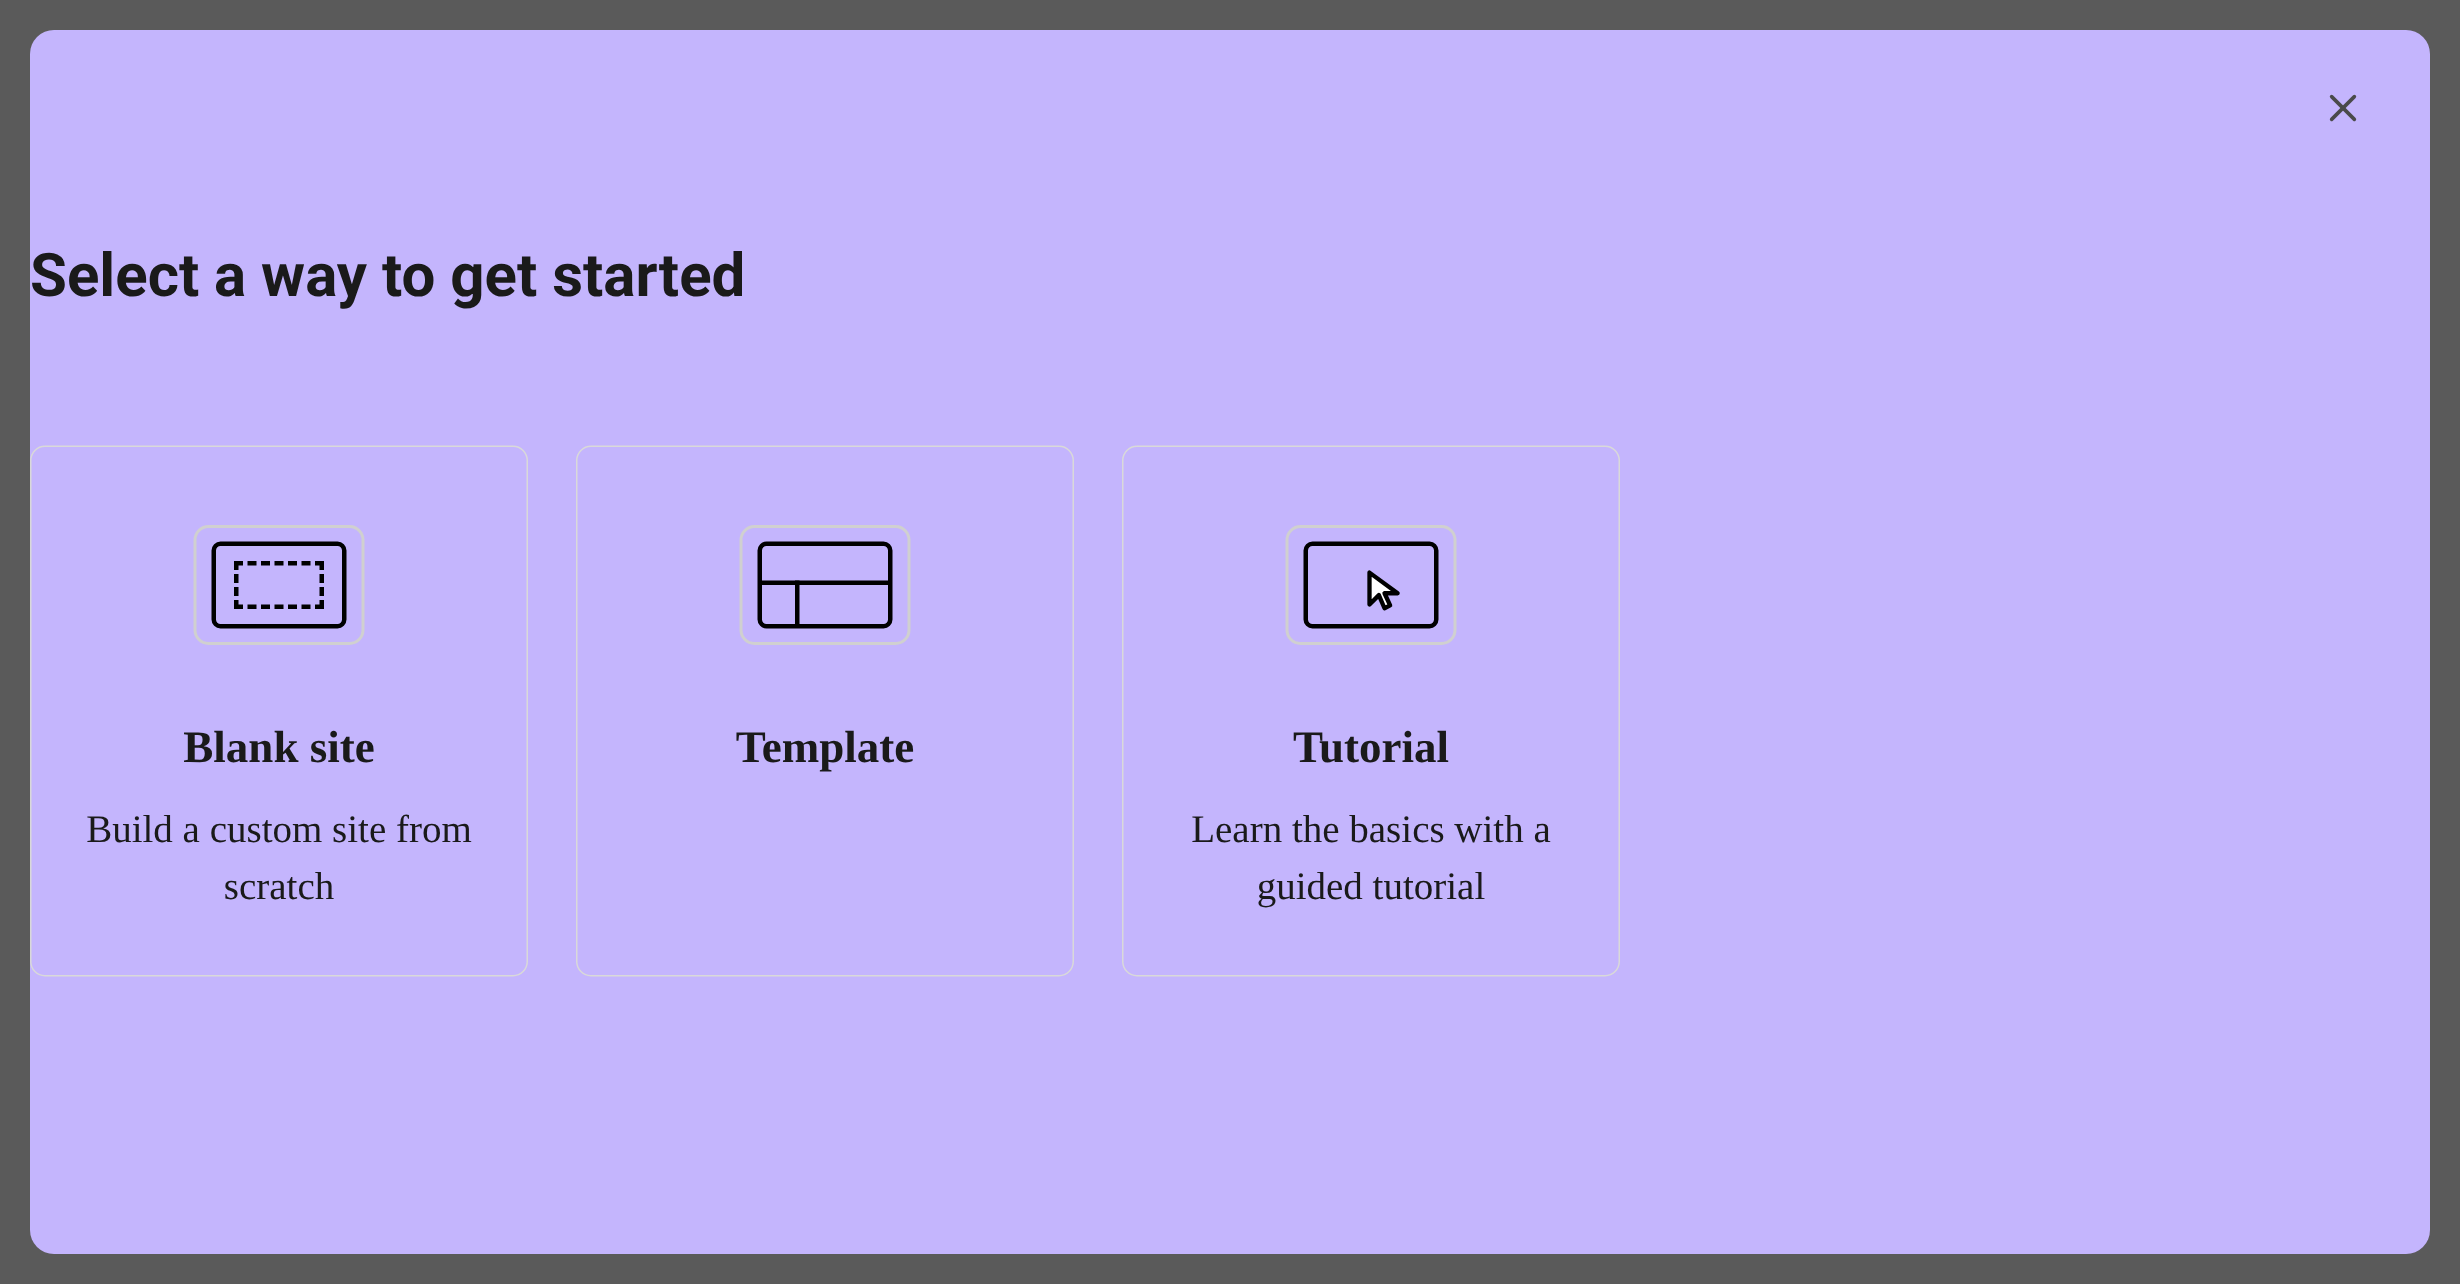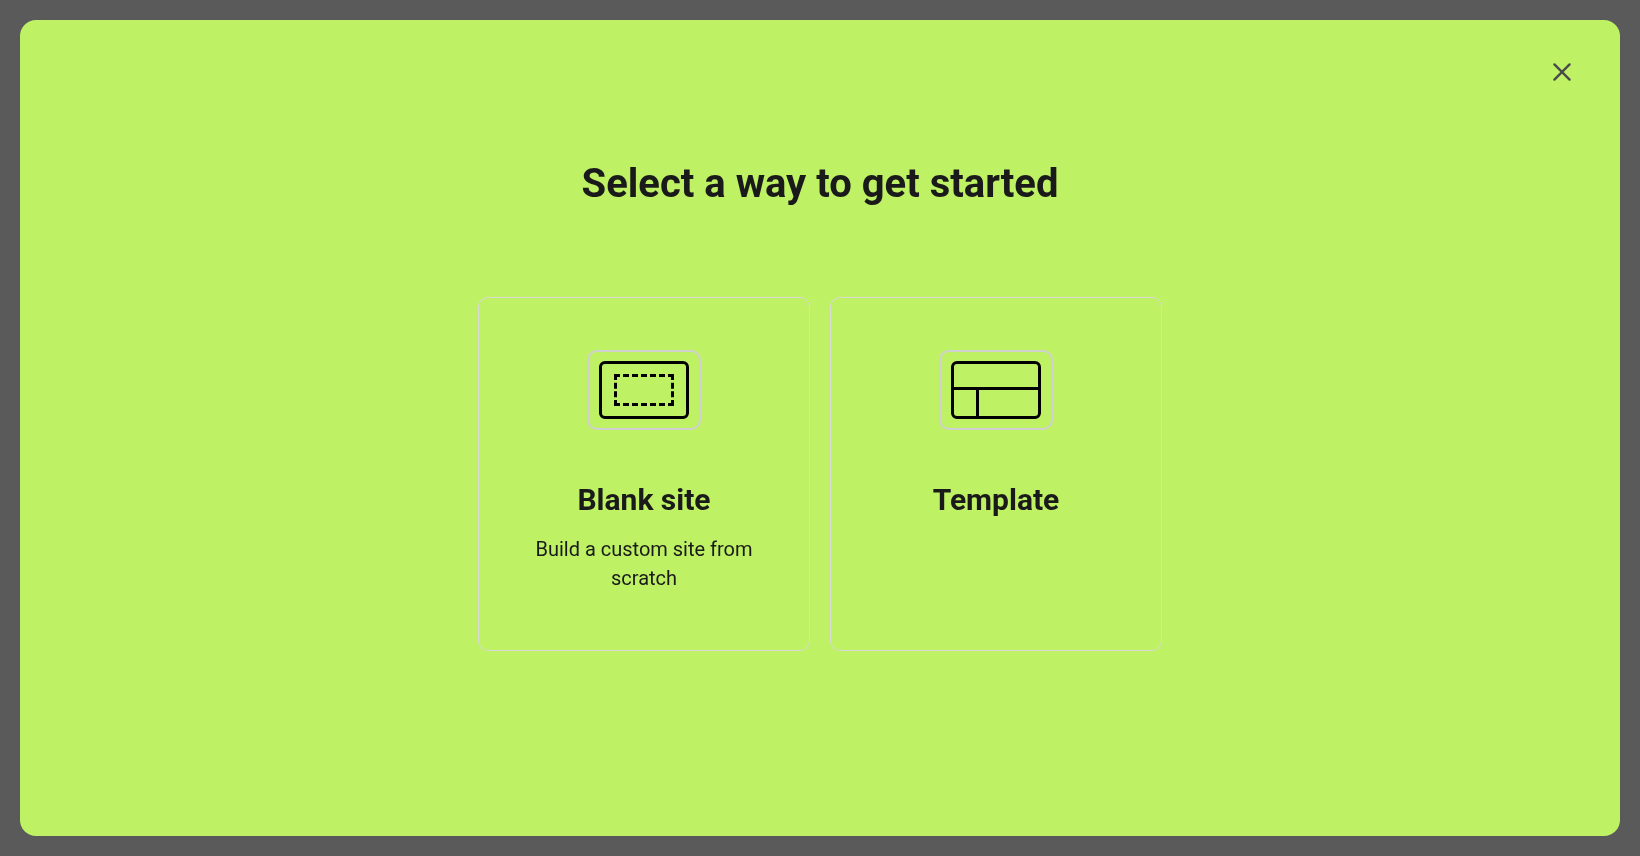--- a/index.html
+++ b/index.html
@@ -11,28 +11,28 @@
       font-family: -apple-system, BlinkMacSystemFont, "Segoe UI", Roboto, Helvetica, Arial, sans-serif;
       width: 1640px;
       height: 856px;
       background: #5a5a5a;
       display: flex;
       align-items: center;
       justify-content: center;
       padding: 20px;
     }
     .modal {
-      background: #bef264;
+      background: #c4b5fd;
       border-radius: 16px;
       width: 100%;
       height: 100%;
       position: relative;
       display: flex;
       flex-direction: column;
-      align-items: center;
+      align-items: flex-start;
       padding-top: 140px;
     }
     .close-btn {
       position: absolute;
       top: 36px;
       right: 42px;
       width: 32px;
       height: 32px;
       display: flex;
       align-items: center;
@@ -45,22 +45,23 @@
       height: 26px;
     }
     .modal-title {
       font-size: 40px;
       font-weight: 700;
       color: #1a1a1a;
       text-align: center;
     }
     .options {
       display: flex;
-      gap: 20px;
+      gap: 32px;
       margin-top: 90px;
+      font-family: Liberation Serif, serif;
     }
     .option-card {
       width: 332px;
       height: 354px;
       border: 1.5px solid #d9d9d9;
       border-radius: 10px;
       display: flex;
       flex-direction: column;
       align-items: center;
       cursor: pointer;
@@ -115,21 +116,21 @@
       width: 30px;
       height: 30px;
     }
     .option-title {
       font-size: 30px;
       font-weight: 700;
       color: #1a1a1a;
       margin-top: 52px;
     }
     .option-desc {
-      font-size: 20px;
+      font-size: 26px;
       font-weight: 400;
       color: #1a1a1a;
       margin-top: 18px;
       line-height: 1.45;
     }
   </style>
 </head>
 <body>
 
 <div class="modal">
@@ -158,15 +159,26 @@
     <div class="option-card">
       <div class="icon-frame">
         <div class="inner-box">
           <div class="template-line-h"></div>
           <div class="template-line-v"></div>
         </div>
       </div>
       <div class="option-title">Template</div>
     </div>
 
+    <div class="option-card">
+      <div class="icon-frame">
+        <div class="inner-box">
+          <svg class="cursor-icon" viewBox="0 0 24 24" fill="none" stroke="#000000" stroke-width="2.3" stroke-linejoin="round">
+            <path d="M4 3 L4 20 L9 15 L12 22 L15 20.5 L12 14 L19 14 Z" fill="#ffffff"></path>
+          </svg>
+        </div>
+      </div>
+      <div class="option-title">Tutorial</div>
+      <div class="option-desc">Learn the basics with a guided tutorial</div>
+    </div>
 
   </div>
 </div>
 
 </body></html>

